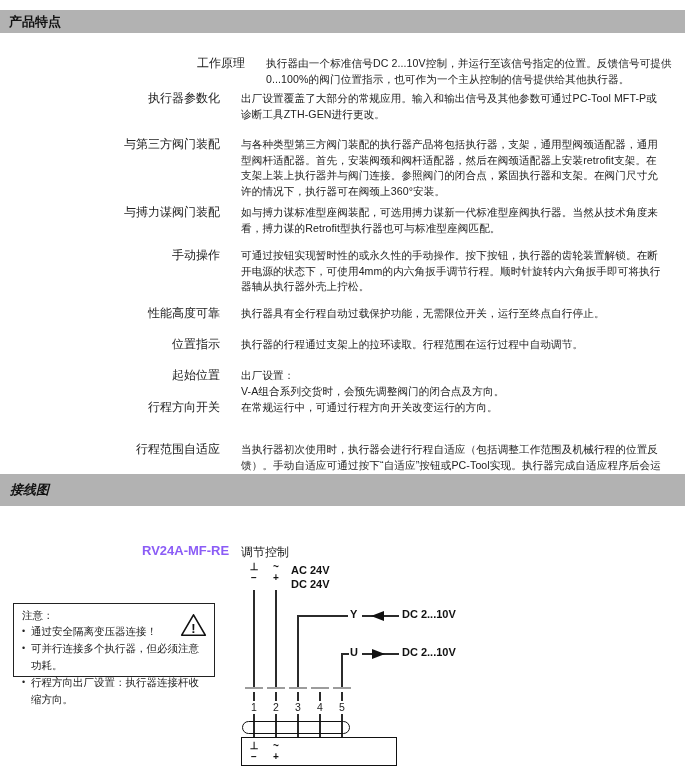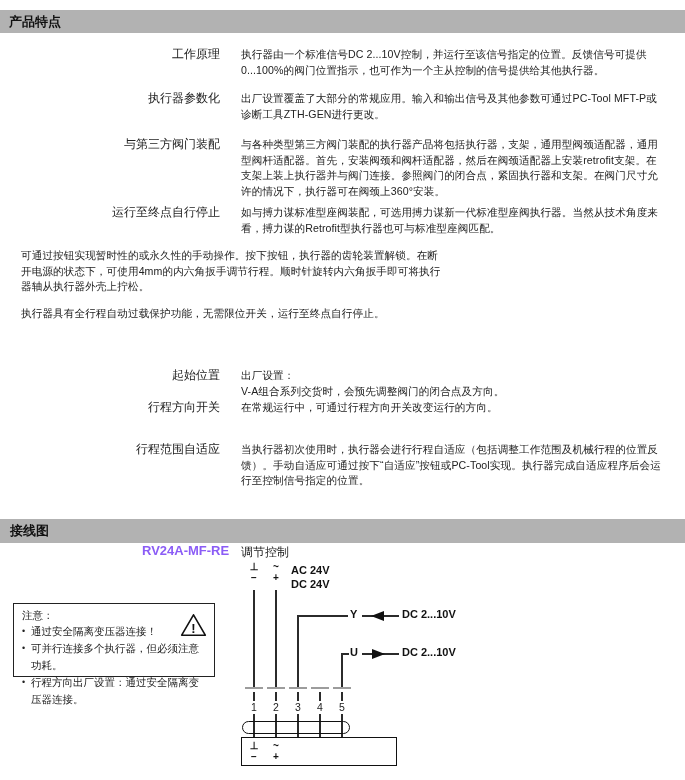--- a/index.html
+++ b/index.html
@@ -47,57 +47,63 @@
 </style>
 </head>
 <body>
 
 <div class="page">
 
   <div class="section-bar" style="top:10px;height:23px;padding-left:9px;">
     <span>产品特点</span>
   </div>
 
-  <div class="feat-row" style="top:47px;">
+  <div class="feat-row" style="top:56px;padding-left:25px;">
     <div class="feat-label">工作原理</div>
     <div class="feat-text">执行器由一个标准信号DC 2...10V控制，并运行至该信号指定的位置。反馈信号可提供0...100%的阀门位置指示，也可作为一个主从控制的信号提供给其他执行器。</div>
   </div>
   <div class="feat-row" style="top:91px;">
     <div class="feat-label">执行器参数化</div>
     <div class="feat-text">出厂设置覆盖了大部分的常规应用。输入和输出信号及其他参数可通过PC-Tool MFT-P或诊断工具ZTH-GEN进行更改。</div>
   </div>
   <div class="feat-row" style="top:137px;">
     <div class="feat-label">与第三方阀门装配</div>
     <div class="feat-text">与各种类型第三方阀门装配的执行器产品将包括执行器，支架，通用型阀颈适配器，通用型阀杆适配器。首先，安装阀颈和阀杆适配器，然后在阀颈适配器上安装retrofit支架。在支架上装上执行器并与阀门连接。参照阀门的闭合点，紧固执行器和支架。在阀门尺寸允许的情况下，执行器可在阀颈上360°安装。</div>
   </div>
   <div class="feat-row" style="top:205px;">
-    <div class="feat-label">运行至终点自行停止</div>
+    <div class="feat-label">与搏力谋阀门装配</div>
     <div class="feat-text">如与搏力谋标准型座阀装配，可选用搏力谋新一代标准型座阀执行器。当然从技术角度来看，搏力谋的Retrofit型执行器也可与标准型座阀匹配。</div>
   </div>
   <div class="feat-row" style="top:248px;">
+    <div class="feat-label">手动操作</div>
     <div class="feat-text">可通过按钮实现暂时性的或永久性的手动操作。按下按钮，执行器的齿轮装置解锁。在断开电源的状态下，可使用4mm的内六角扳手调节行程。顺时针旋转内六角扳手即可将执行器轴从执行器外壳上拧松。</div>
   </div>
   <div class="feat-row" style="top:306px;">
+    <div class="feat-label">性能高度可靠</div>
     <div class="feat-text">执行器具有全行程自动过载保护功能，无需限位开关，运行至终点自行停止。</div>
+  </div>
+  <div class="feat-row" style="top:337px;">
+    <div class="feat-label">位置指示</div>
+    <div class="feat-text">执行器的行程通过支架上的拉环读取。行程范围在运行过程中自动调节。</div>
   </div>
   <div class="feat-row" style="top:368px;">
     <div class="feat-label">起始位置</div>
     <div class="feat-text">出厂设置：
 V-A组合系列交货时，会预先调整阀门的闭合点及方向。</div>
   </div>
   <div class="feat-row" style="top:400px;">
     <div class="feat-label">行程方向开关</div>
     <div class="feat-text">在常规运行中，可通过行程方向开关改变运行的方向。</div>
   </div>
   <div class="feat-row" style="top:442px;">
     <div class="feat-label">行程范围自适应</div>
     <div class="feat-text">当执行器初次使用时，执行器会进行行程自适应（包括调整工作范围及机械行程的位置反馈）。手动自适应可通过按下“自适应”按钮或PC-Tool实现。执行器完成自适应程序后会运行至控制信号指定的位置。</div>
   </div>
 
-  <div class="section-bar" style="top:519px;height:24px;">
+  <div class="section-bar" style="top:474px;height:32px;font-style:italic;">
     <span>接线图</span>
   </div>
 
   <div>
 
     <div class="model-label" style="left:142px;top:543px;">RV24A-MF-RE</div>
     <div class="ctrl-label" style="left:241px;top:544px;">调节控制</div>
 
     <div class="sym-stack" style="left:245px;top:561px;">
       <div>⊥</div>
@@ -162,21 +168,21 @@
     </div>
     <div class="sym-stack" style="left:267px;top:740px;">
       <div>~</div>
       <div>+</div>
     </div>
 
     <div class="note-box" style="left:13px;top:603px;width:202px;height:74px;">
       <div class="note-title">注意：</div>
       <div class="note-item">通过安全隔离变压器连接！</div>
       <div class="note-item">可并行连接多个执行器，但必须注意功耗。</div>
-      <div class="note-item">行程方向出厂设置：通过安全隔离变压器连接。</div>
+      <div class="note-item">行程方向出厂设置：执行器连接杆收缩方向。</div>
       <div class="warn-tri">
         <svg width="27" height="24" viewBox="0 0 27 24">
           <path d="M13.5 1.8 L25.3 22.2 H1.7 Z" fill="none" stroke="#111" stroke-width="1.6" stroke-linejoin="round"></path>
           <text x="13.5" y="19.5" text-anchor="middle" style="font-family:'Liberation Sans',sans-serif;font-size:13px;font-weight:bold;fill:#111;">!</text>
         </svg>
       </div>
     </div>
 
   </div>
 </div>

